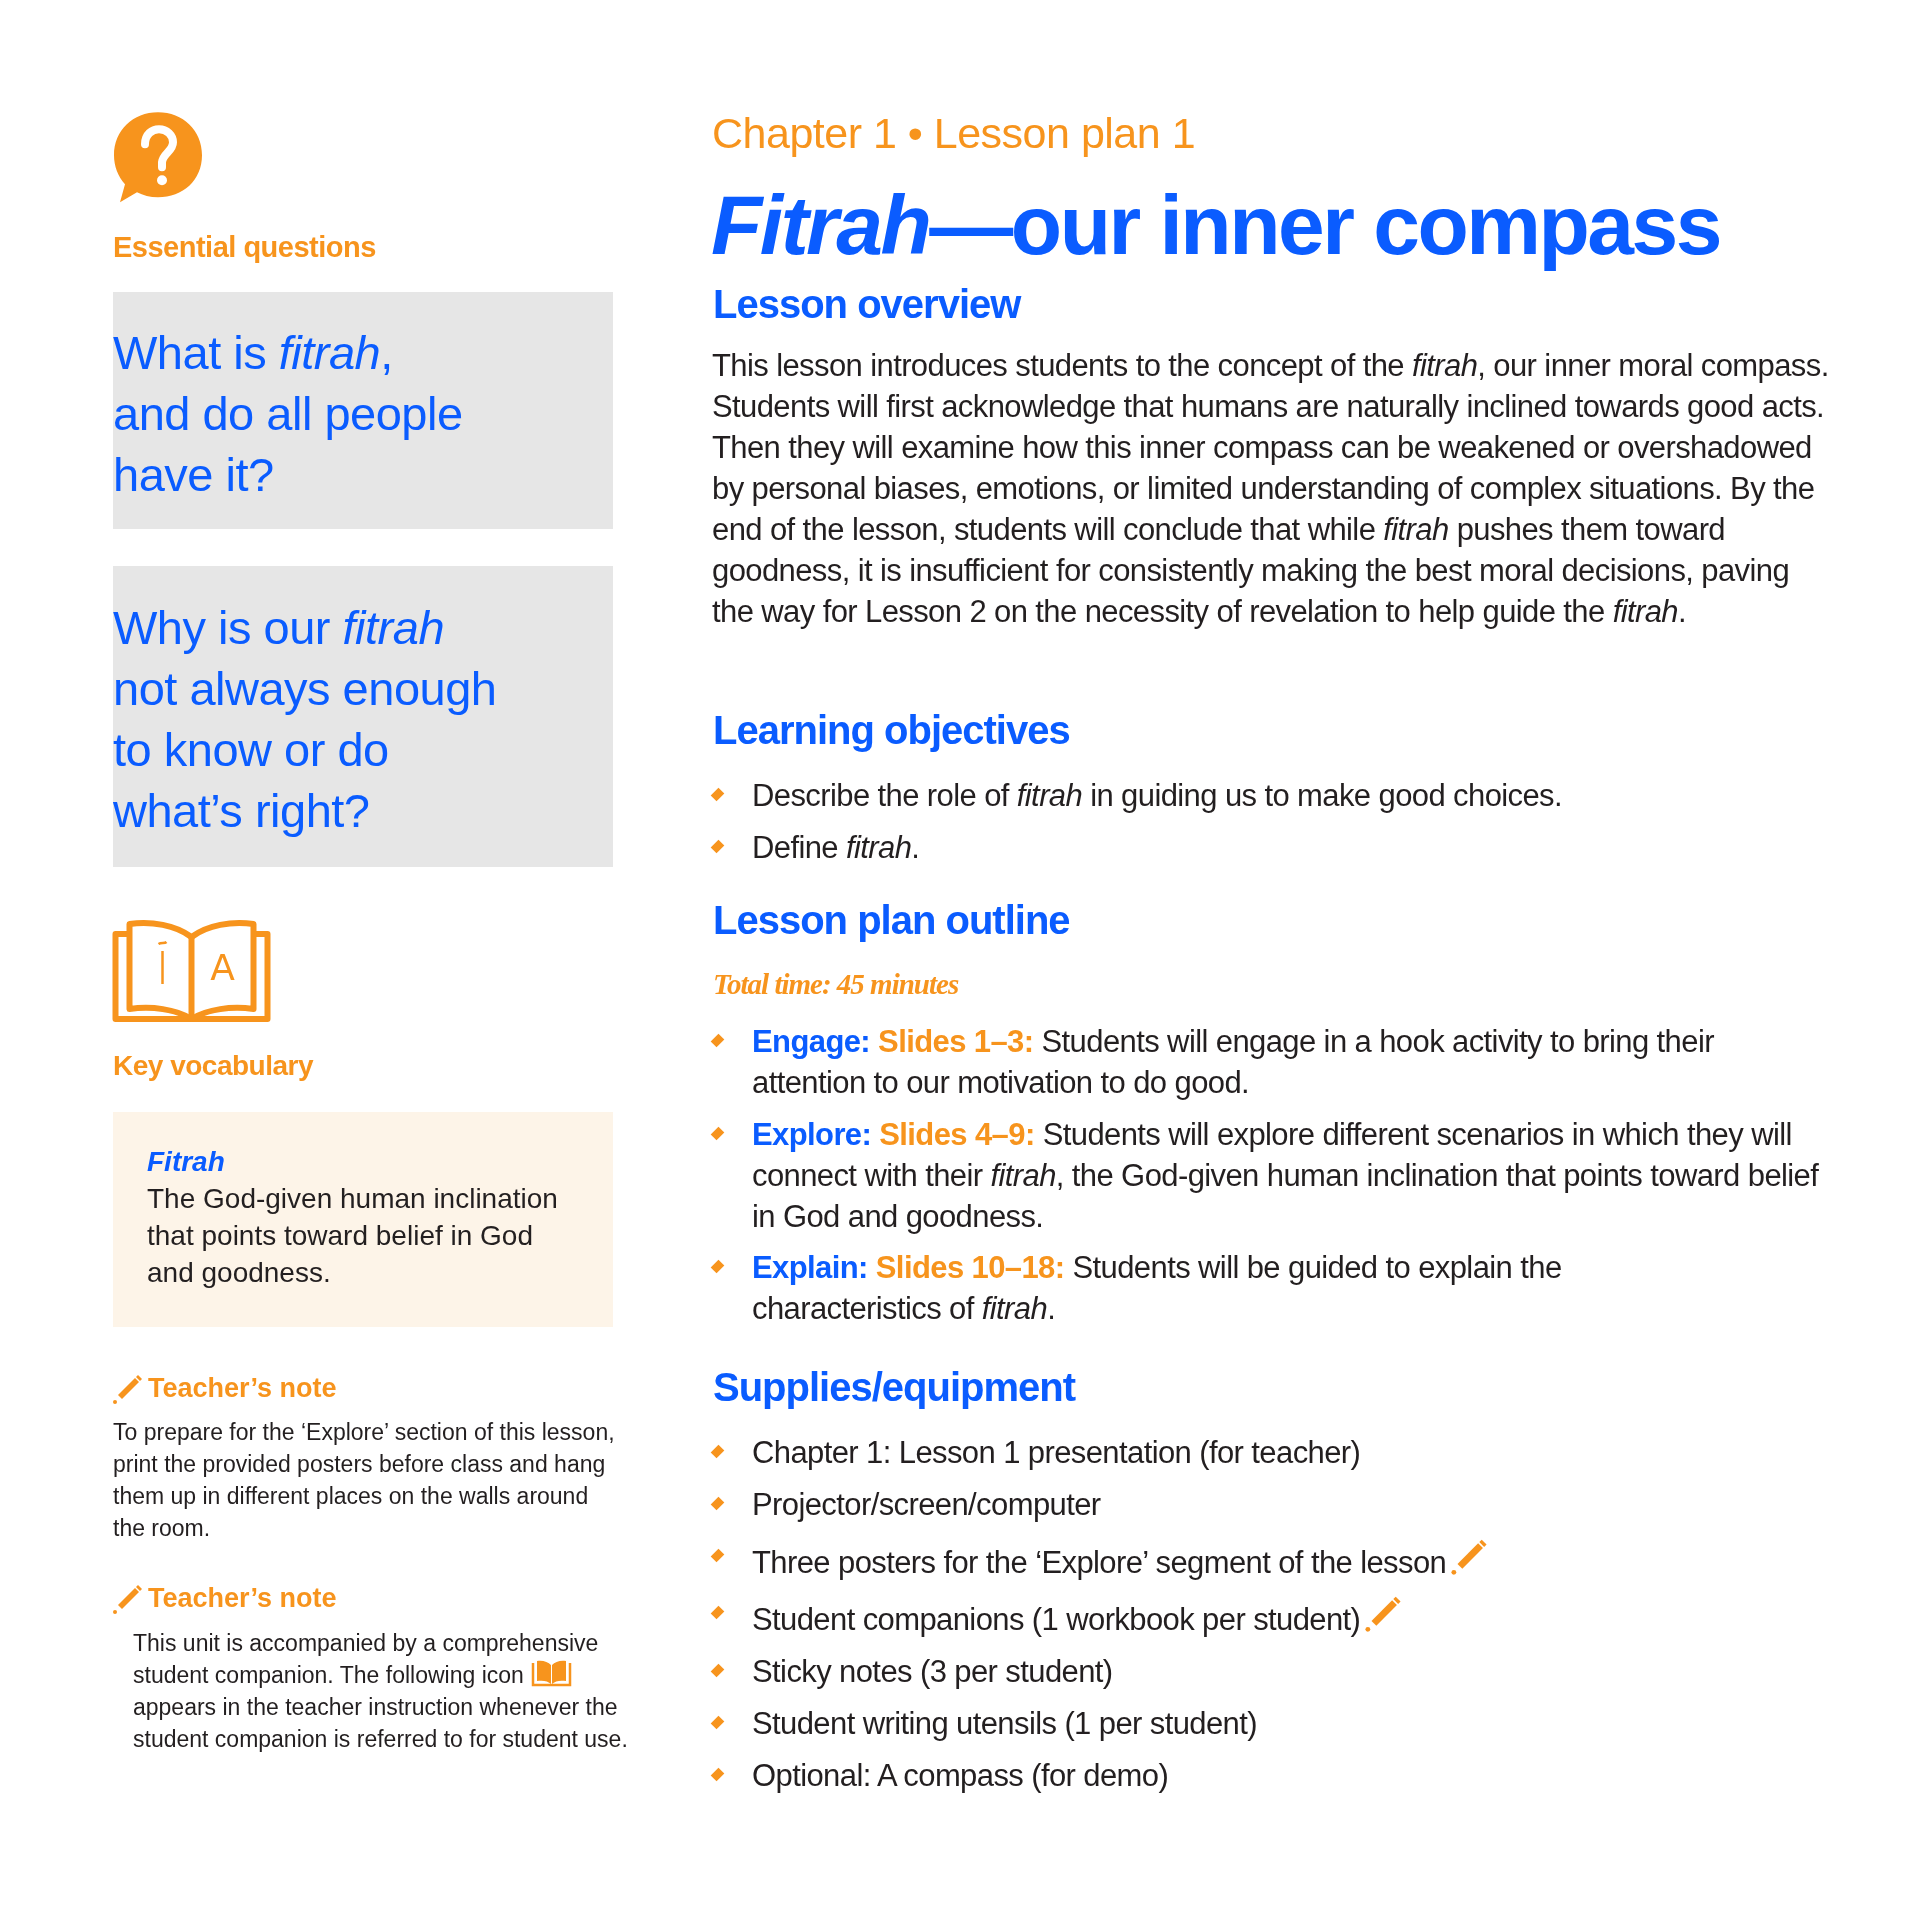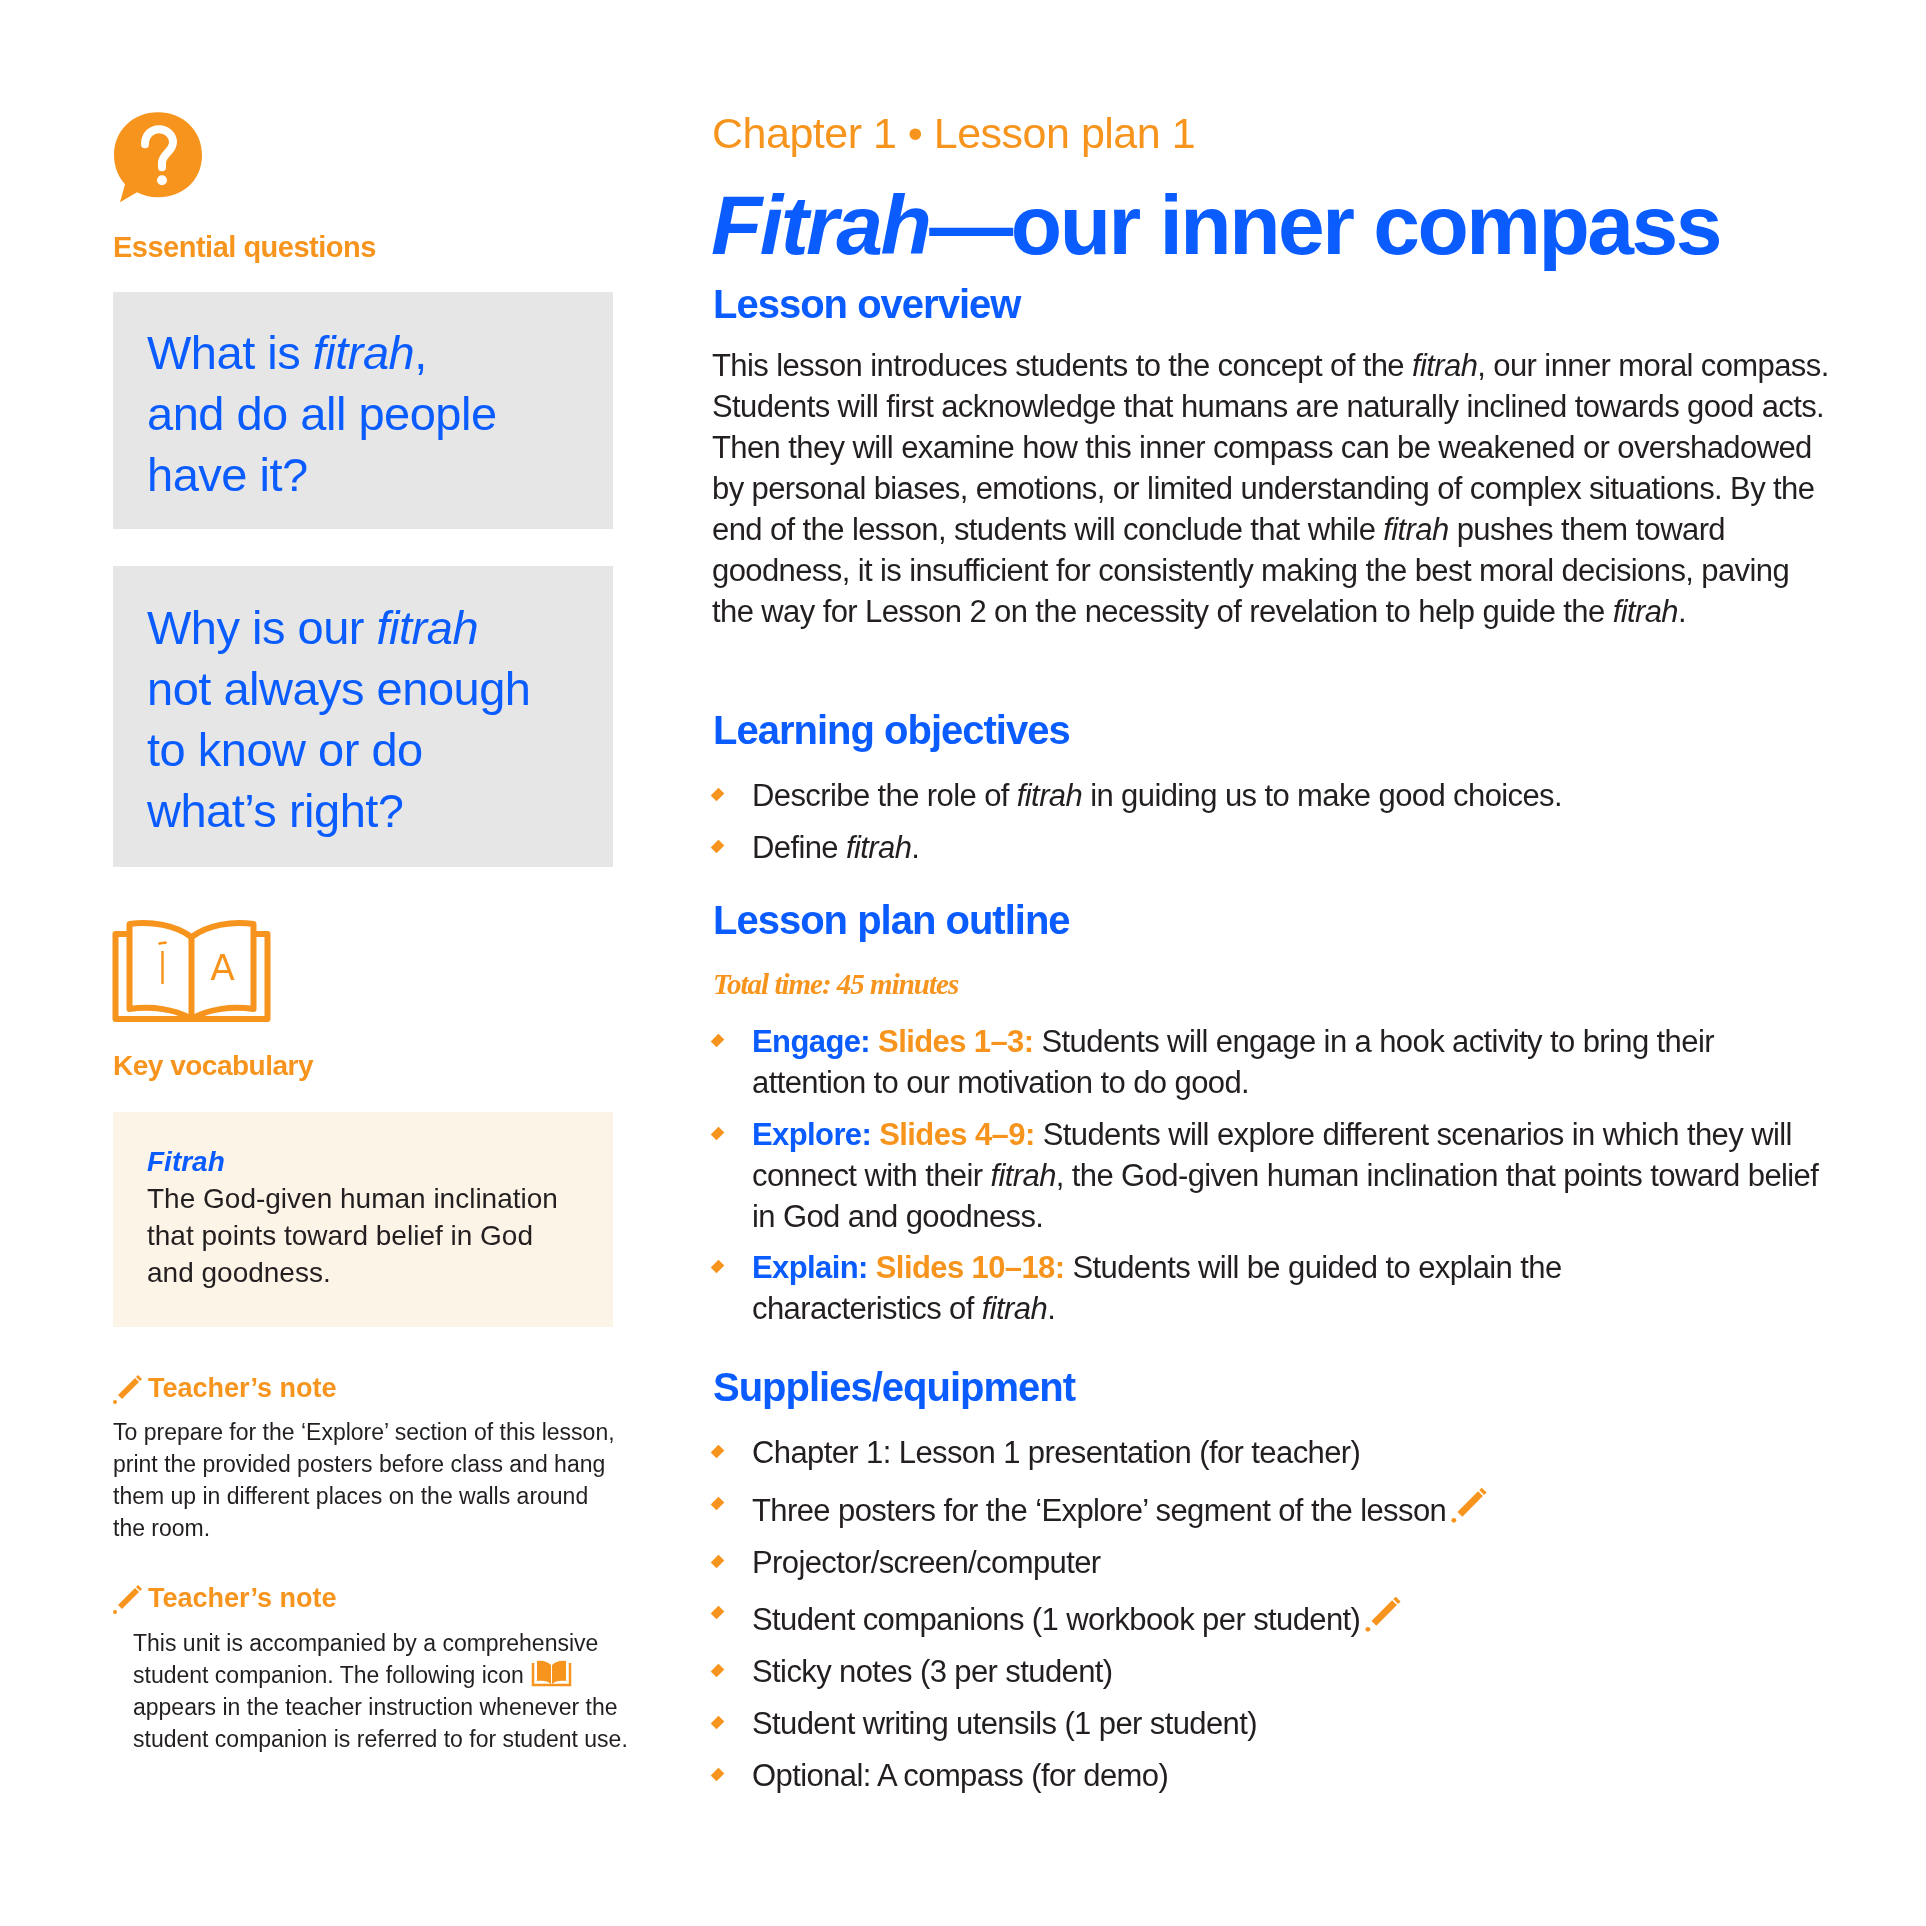--- a/index.html
+++ b/index.html
@@ -7,21 +7,21 @@
     width: 1926px; height: 1926px; background: #ffffff; position: relative;
     font-family: "Liberation Sans", "DejaVu Sans", sans-serif; color: #231f20; overflow: hidden;
   }
   .abs { position: absolute; }
   .orange { color: #f7941d; }
   em { font-style: italic; }
 
   
   #q-icon { left: 113px; top: 111px; width: 90px; height: 93px; }
   #eq-label { left: 113px; top: 231px; font-size: 29px; font-weight: bold; letter-spacing: -0.5px; }
-  .eq-box { left: 113px; width: 500px; background: #e6e6e6; box-sizing: border-box; padding-left: 34px; }
+  .eq-box { left: 113px; width: 500px; background: #e6e6e6; box-sizing: border-box; }
   #eq-box-1 { top: 292px; height: 237px; padding-top: 30px; }
   #eq-box-2 { top: 566px; height: 301px; padding-top: 31px; }
   .eq-text { font-size: 47px; line-height: 61px; color: #0a5cff; letter-spacing: -0.5px; }
 
   #book-icon { left: 111px; top: 914px; width: 161px; height: 111px; }
   #kv-label { left: 113px; top: 1050px; font-size: 28px; font-weight: bold; letter-spacing: -0.5px; }
   #kv-box { left: 113px; top: 1112px; width: 500px; height: 215px; background: #fdf4e8; box-sizing: border-box; padding: 32px 0 0 34px; }
   #kv-term { font-size: 28px; font-weight: bold; font-style: italic; color: #0a5cff; line-height: 36px; }
   #kv-def { font-size: 28px; line-height: 37px; color: #231f20; width: 411px; }
 
@@ -147,26 +147,26 @@
 <div id="total-time" class="abs orange">Total time: 45 minutes</div>
 <ul id="outline" class="abs blist">
   <li style="width:1053px"><span class="diamond"></span><span class="lbl-blue">Engage:</span> <span class="lbl-orange">Slides 1–3:</span> <span>Students will engage in a hook activity to bring their attention to our motivation to do good.</span></li>
   <li style="width:1078px"><span class="diamond"></span><span class="lbl-blue">Explore:</span> <span class="lbl-orange">Slides 4–9:</span> <span>Students will explore different scenarios in which they will connect with their </span><em>fitrah</em><span>, the God-given human inclination that points toward belief in God and goodness.</span></li>
   <li style="width:1003px"><span class="diamond"></span><span class="lbl-blue">Explain:</span> <span class="lbl-orange">Slides 10–18:</span> <span>Students will be guided to explain the characteristics of </span><em>fitrah</em><span>.</span></li>
 </ul>
 
 <div id="h-supplies" class="abs h2">Supplies/equipment</div>
 <ul id="supplies" class="abs blist">
   <li><span class="diamond"></span><span>Chapter 1: Lesson 1 presentation (for teacher)</span></li>
+  <li><span class="diamond"></span><span>Projector/screen/computer</span></li>
   <li><span class="diamond"></span><span>Three posters for the ‘Explore’ segment of the lesson</span><svg class="pencil-inline" viewBox="0 0 66 66">
         <path d="M14 46 L48 12 L56 20 L22 54 Z" fill="#f7941d"></path>
         <path d="M50 10 L54 6 L62 14 L58 18 Z" fill="#f7941d"></path>
         <circle cx="8" cy="60" r="4" fill="#f7941d"></circle>
       </svg></li>
-  <li><span class="diamond"></span><span>Projector/screen/computer</span></li>
   <li><span class="diamond"></span><span>Student companions (1 workbook per student)</span><svg class="pencil-inline" viewBox="0 0 66 66">
         <path d="M14 46 L48 12 L56 20 L22 54 Z" fill="#f7941d"></path>
         <path d="M50 10 L54 6 L62 14 L58 18 Z" fill="#f7941d"></path>
         <circle cx="8" cy="60" r="4" fill="#f7941d"></circle>
       </svg></li>
   <li><span class="diamond"></span><span>Sticky notes (3 per student)</span></li>
   <li><span class="diamond"></span><span>Student writing utensils (1 per student)</span></li>
   <li><span class="diamond"></span><span>Optional: A compass (for demo)</span></li>
 </ul>
 

